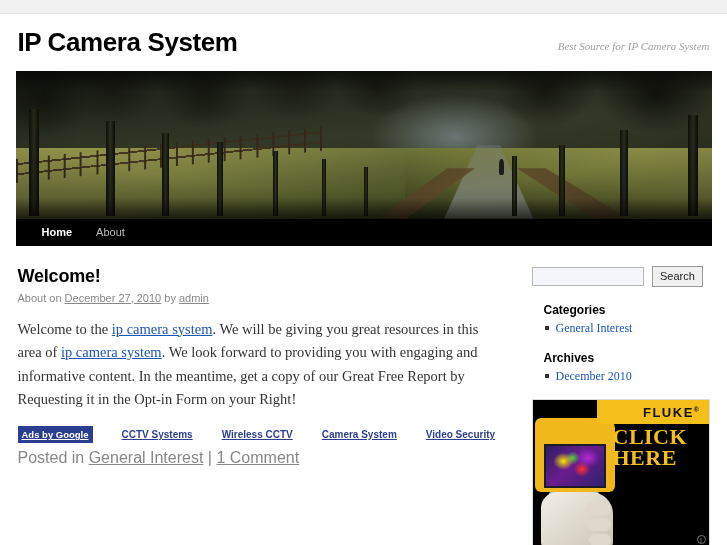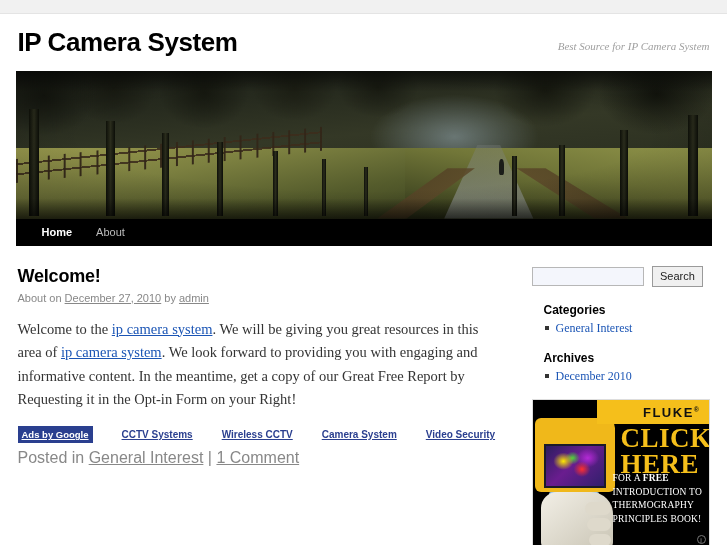--- a/index.html
+++ b/index.html
@@ -189,23 +189,23 @@
     position:absolute; right:0; top:0; width:112px; height:24px;
     background:#f5bf1b;
   }
   .fluke-logo {
     position:absolute; right:8px; top:5px;
     font-family:"Liberation Sans", sans-serif;
     font-size:13px; font-weight:bold; color:#111;
     letter-spacing:1.5px;
   }
   .fluke-click {
-    position:absolute; left:88px; top:26px; width:96px;
+    position:absolute; left:80px; top:26px; width:96px;
     font-family:"Liberation Serif", serif;
-    font-size:27px; font-weight:bold; color:#f5bf1b;
+    font-size:22px; font-weight:bold; color:#f5bf1b;
     line-height:0.96; letter-spacing:0.5px;
   }
   .fluke-body {
     position:absolute; left:80px; top:72px; width:96px;
     font-family:"Liberation Serif", serif;
     font-size:9.5px; color:#fff; line-height:1.42;
     letter-spacing:0.2px;
   }
   .fluke-body b { color:#fff; }
   .cam-body {
@@ -359,21 +359,20 @@
           <div class="cam-finger" style="left:44px;top:10px;width:26px;height:13px;"></div>
           <div class="cam-finger" style="left:46px;top:26px;width:24px;height:13px;"></div>
           <div class="cam-finger" style="left:48px;top:42px;width:22px;height:12px;"></div>
         </div>
         <div class="fluke-bar"></div>
         <div class="fluke-logo"><span>FLUKE</span><span style="font-size:7px;vertical-align:super;">®</span></div>
         <div class="fluke-click">
           <div>CLICK</div>
           <div>HERE</div>
         </div>
-        <div class="fluke-body"><span>FOR A </span><b>FREE</b><span> INTRODUCTION TO THERMOGRAPHY PRINCIPLES BOOK!</span></div>
         <div class="ad-corner">i</div>
       </div>
 
     </div>
 
     <div class="clear"></div>
   </div>
 </div>
 
 </body></html>

